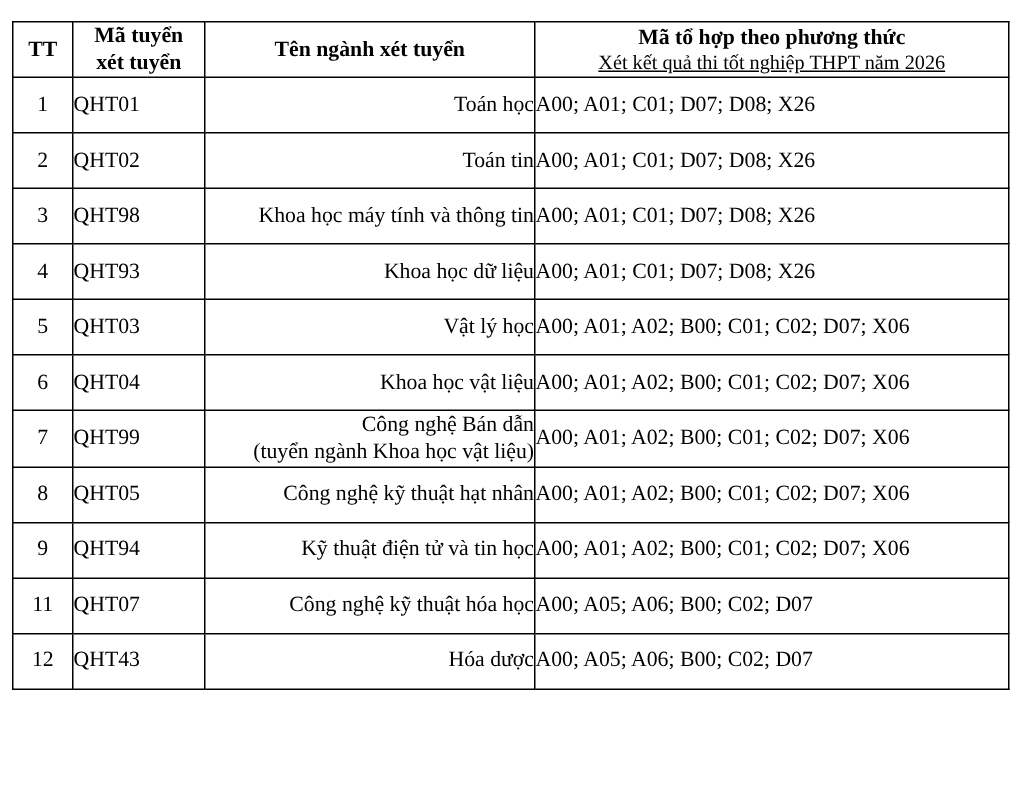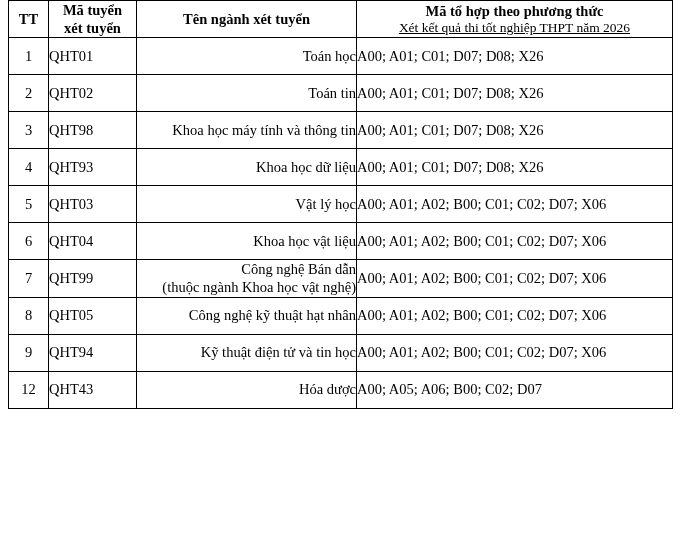--- a/index.html
+++ b/index.html
@@ -12,21 +12,21 @@
     height: 538px;
     font-family: "Liberation Serif", serif;
     color: #000000;
     overflow: hidden;
   }
   .page {
     position: relative;
     width: 680px;
     height: 538px;
     box-sizing: border-box;
-    padding: 0 8px 0 8px;
+    padding: 14px 8px 0 8px;
   }
   table.adm {
     border-collapse: collapse;
     width: 664px;
     table-layout: fixed;
   }
   table.adm th, table.adm td {
     border: 1px solid #000000;
     padding: 0;
     font-size: 14.5px;
@@ -147,41 +147,49 @@
           <td class="name">
             <span class="name-two-line">Khoa học vật liệu</span>
           </td>
           <td class="combo">A00; A01; A02; B00; C01; C02; D07; X06</td>
         </tr>
         <tr>
           <td class="tt">7</td>
           <td class="code">QHT99</td>
           <td class="name">
             <span class="name-two-line">Công nghệ Bán dẫn</span>
-            <span class="name-sub">(thuộc ngành Khoa học vật nghệ)</span>
+            <span class="name-sub">(tuyển ngành Khoa học vật liệu)</span>
           </td>
           <td class="combo">A00; A01; A02; B00; C01; C02; D07; X06</td>
         </tr>
         <tr>
           <td class="tt">8</td>
           <td class="code">QHT05</td>
           <td class="name">
             <span class="name-two-line">Công nghệ kỹ thuật hạt nhân</span>
           </td>
           <td class="combo">A00; A01; A02; B00; C01; C02; D07; X06</td>
         </tr>
         <tr>
           <td class="tt">9</td>
           <td class="code">QHT94</td>
           <td class="name">
             <span class="name-two-line">Kỹ thuật điện tử và tin học</span>
           </td>
           <td class="combo">A00; A01; A02; B00; C01; C02; D07; X06</td>
         </tr>
         <tr>
+          <td class="tt">11</td>
+          <td class="code">QHT07</td>
+          <td class="name">
+            <span class="name-two-line">Công nghệ kỹ thuật hóa học</span>
+          </td>
+          <td class="combo">A00; A05; A06; B00; C02; D07</td>
+        </tr>
+        <tr>
           <td class="tt">12</td>
           <td class="code">QHT43</td>
           <td class="name">
             <span class="name-two-line">Hóa dược</span>
           </td>
           <td class="combo">A00; A05; A06; B00; C02; D07</td>
         </tr>
       </tbody>
   </table>
 </div>

